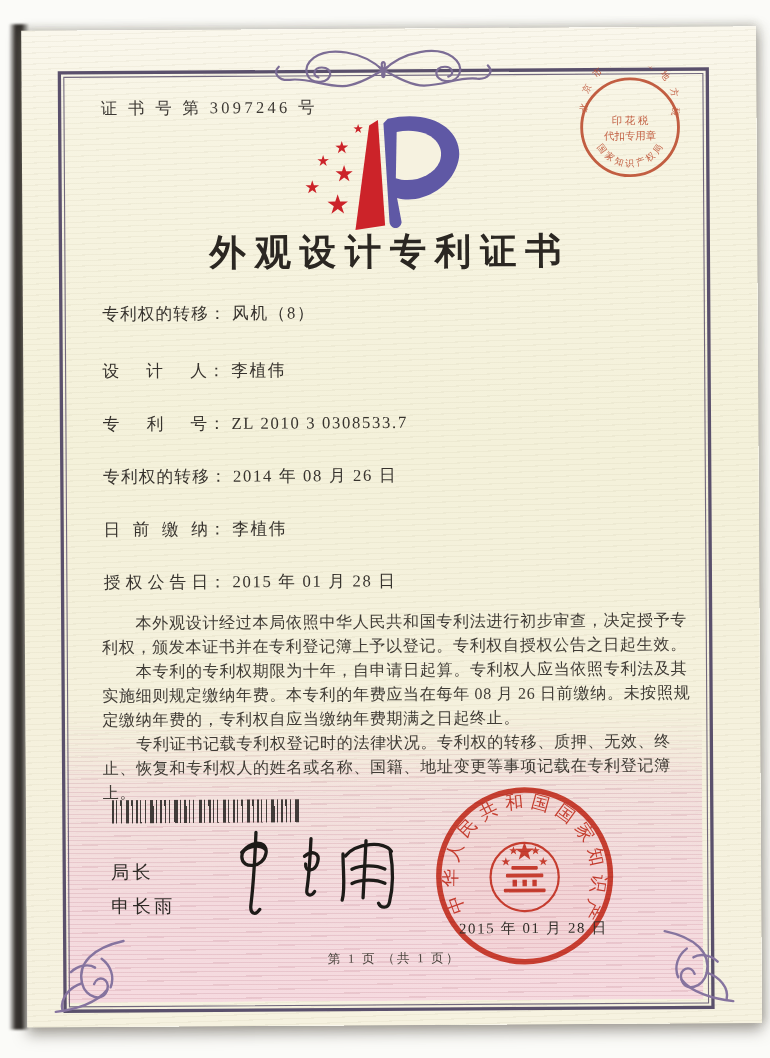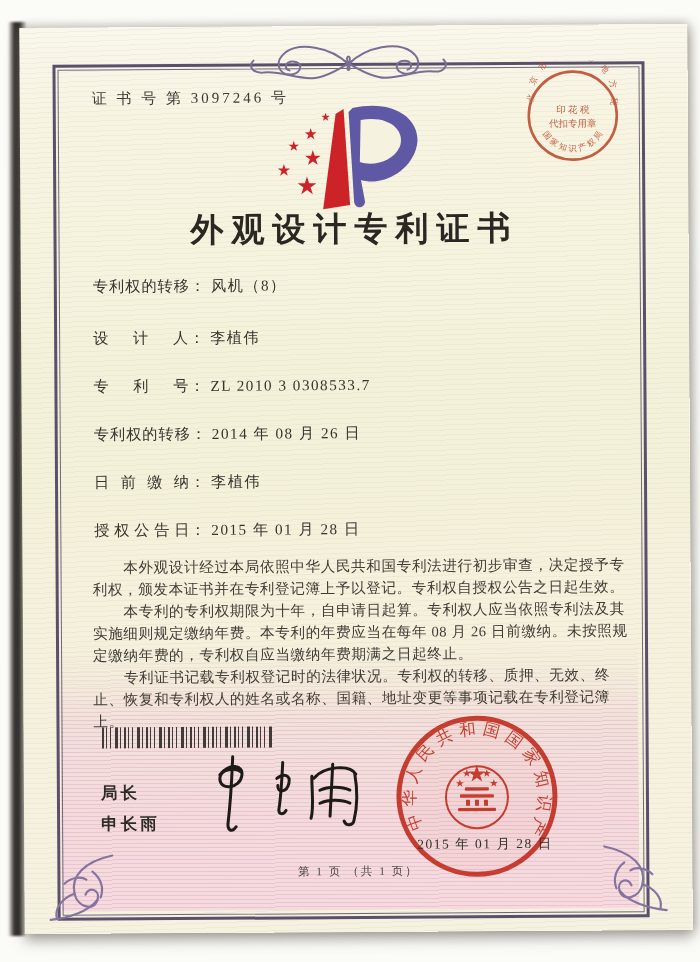--- a/index.html
+++ b/index.html
@@ -64,21 +64,21 @@
   }
   .body-text p{margin:0;text-indent:2.1em;}
   .barcode{
     position:absolute;left:78px;top:700px;width:172px;height:21px;z-index:5;
     background:repeating-linear-gradient(90deg,
       #211f1c 0 2px,transparent 2px 4px,#211f1c 4px 5px,transparent 5px 8px,
       #211f1c 8px 9px,transparent 9px 13px,#211f1c 13px 16px,transparent 16px 18px,
       #211f1c 18px 19px,transparent 19px 22px);
     opacity:.85;
   }
-  .officer{position:absolute;left:77px;top:750px;z-index:6;font-size:16.5px;letter-spacing:3px;color:#2e2a26;line-height:31px;font-weight:bold;}
+  .officer{position:absolute;left:77px;top:750px;z-index:6;font-size:16.5px;letter-spacing:3px;color:#2e2a26;line-height:31px;}
   .signature{position:absolute;left:168px;top:722px;z-index:6;}
   .big-seal{position:absolute;left:368px;top:686px;z-index:5;opacity:.93;mix-blend-mode:multiply;}
   .issue-date{
     position:absolute;left:393px;top:810px;z-index:7;
     font-size:13.5px;letter-spacing:1.5px;color:#33302b;
   }
   .footer{
     position:absolute;left:0;top:838px;width:100%;z-index:6;text-align:center;
     font-size:11.5px;letter-spacing:2px;color:#4c463f;
   }

